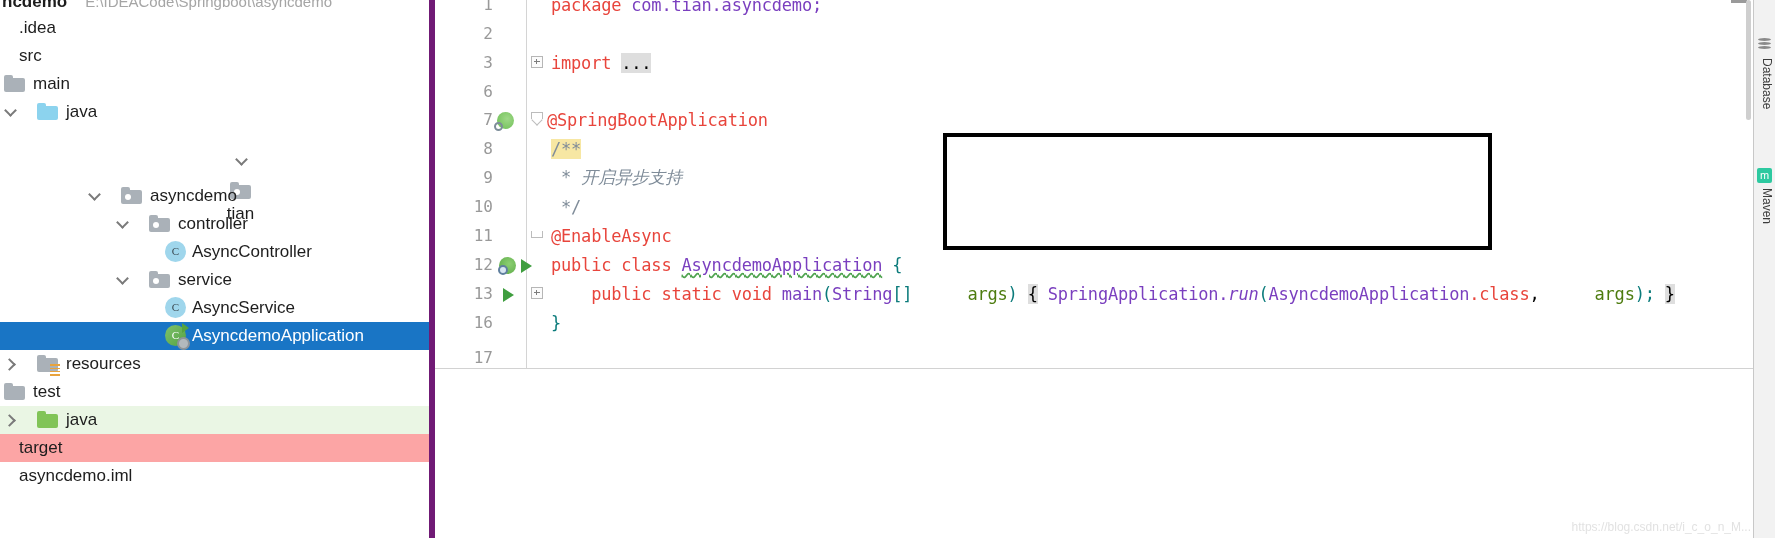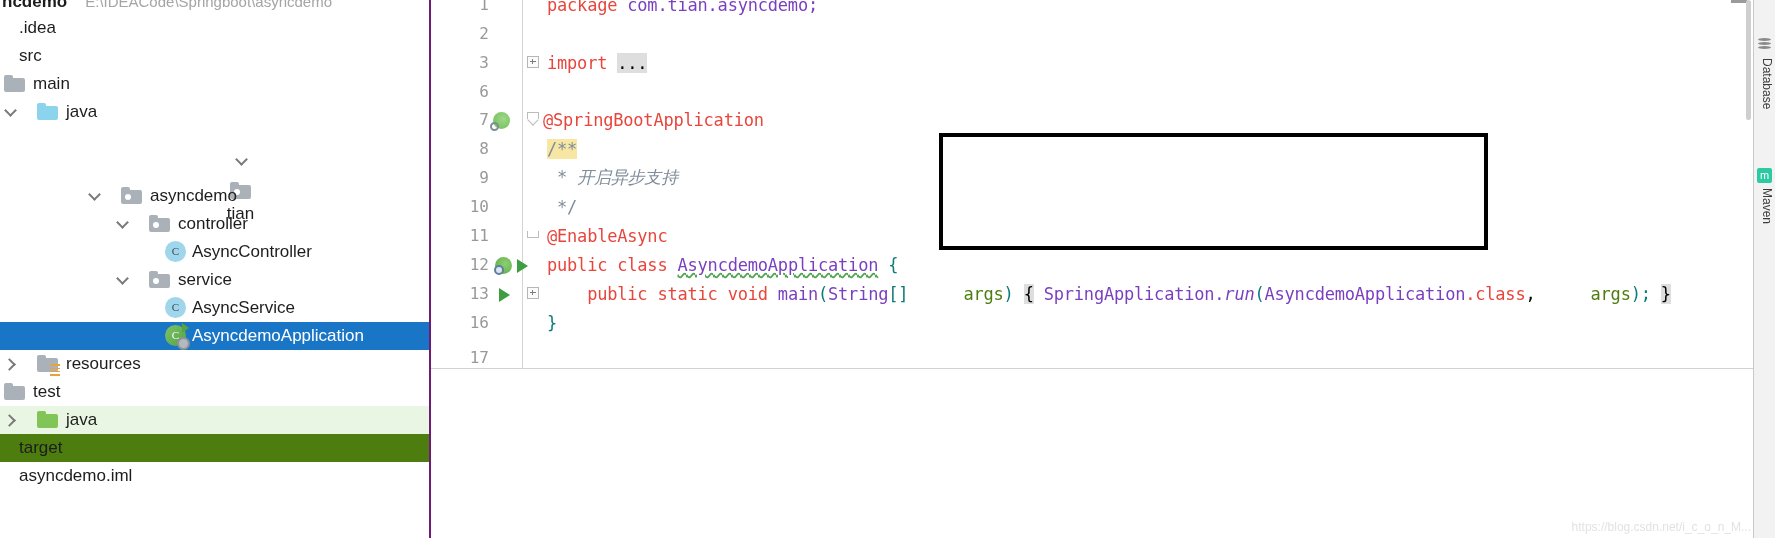--- a/index.html
+++ b/index.html
@@ -21,38 +21,38 @@
     background: #ffffff;
   }
 
   
   .sidebar {
     width: 429px;
     flex: 0 0 429px;
     background: #ffffff;
     position: relative;
     overflow: hidden;
-    border-right: 2px solid #701a75;
+    border-right: 6px solid #701a75;
   }
   .tree-row {
     height: 27.7px;
     display: flex;
     align-items: center;
     font-size: 17px;
     color: #1d1d1d;
     white-space: nowrap;
     font-family: "Liberation Sans", sans-serif;
     padding-left: 2px;
   }
   .tree-row.selected {
     background: #1975c5;
     color: #ffffff;
   }
   .tree-row.green-bg { background: #eaf6e4; }
-  .tree-row.yellow-bg { background: #4d7c0f; }
+  .tree-row.yellow-bg { background: #fca5a5; }
 
   .arrow {
     width: 14px;
     height: 14px;
     flex: 0 0 14px;
     position: relative;
     margin-right: 5px;
   }
   .arrow.down::before,
   .arrow.right::before {

